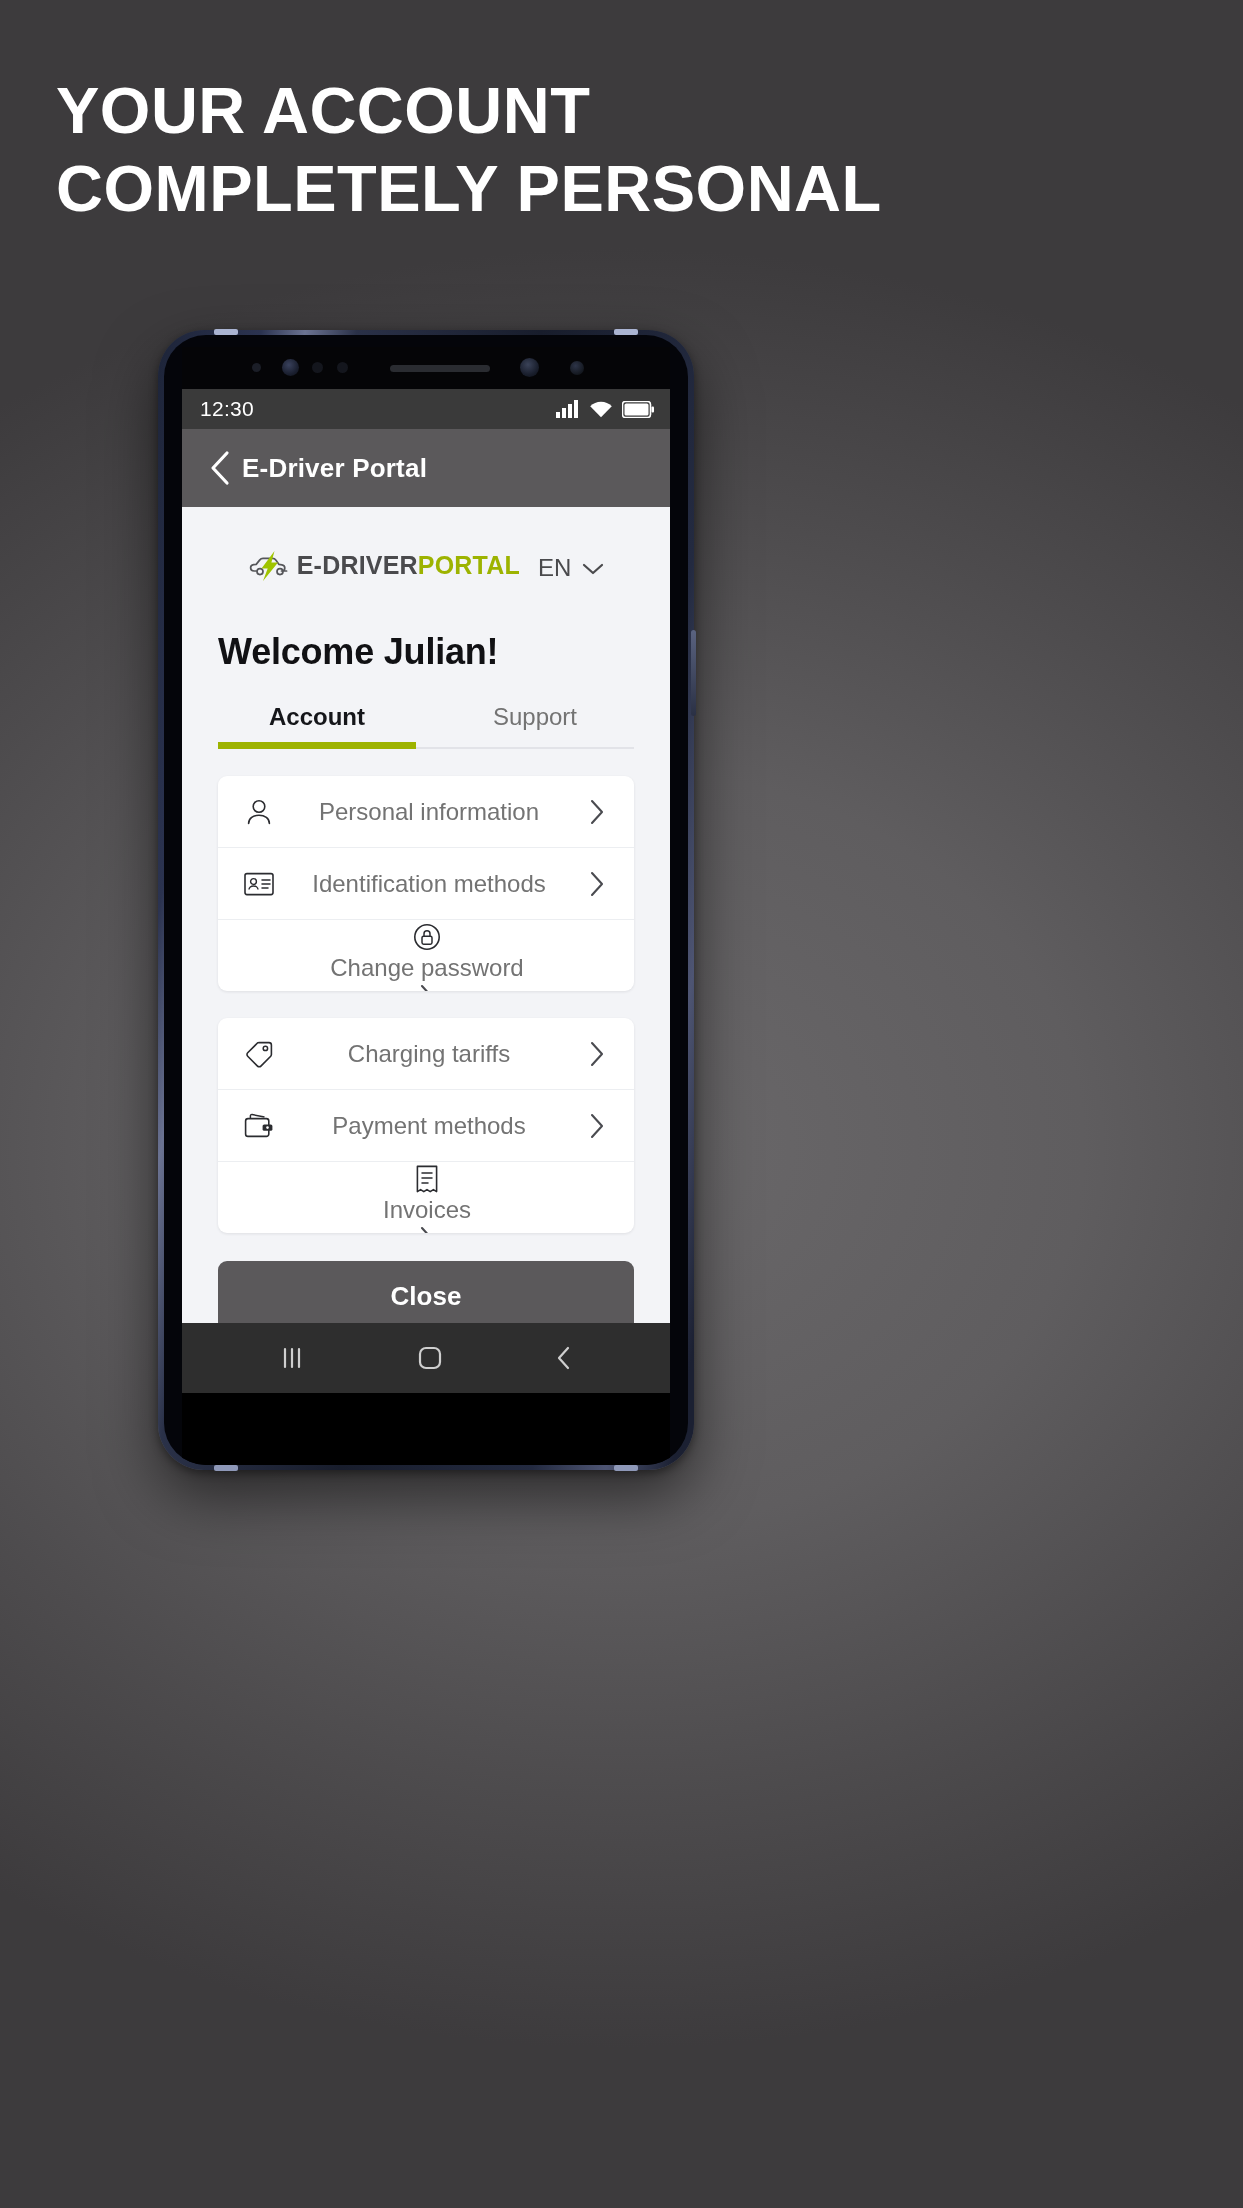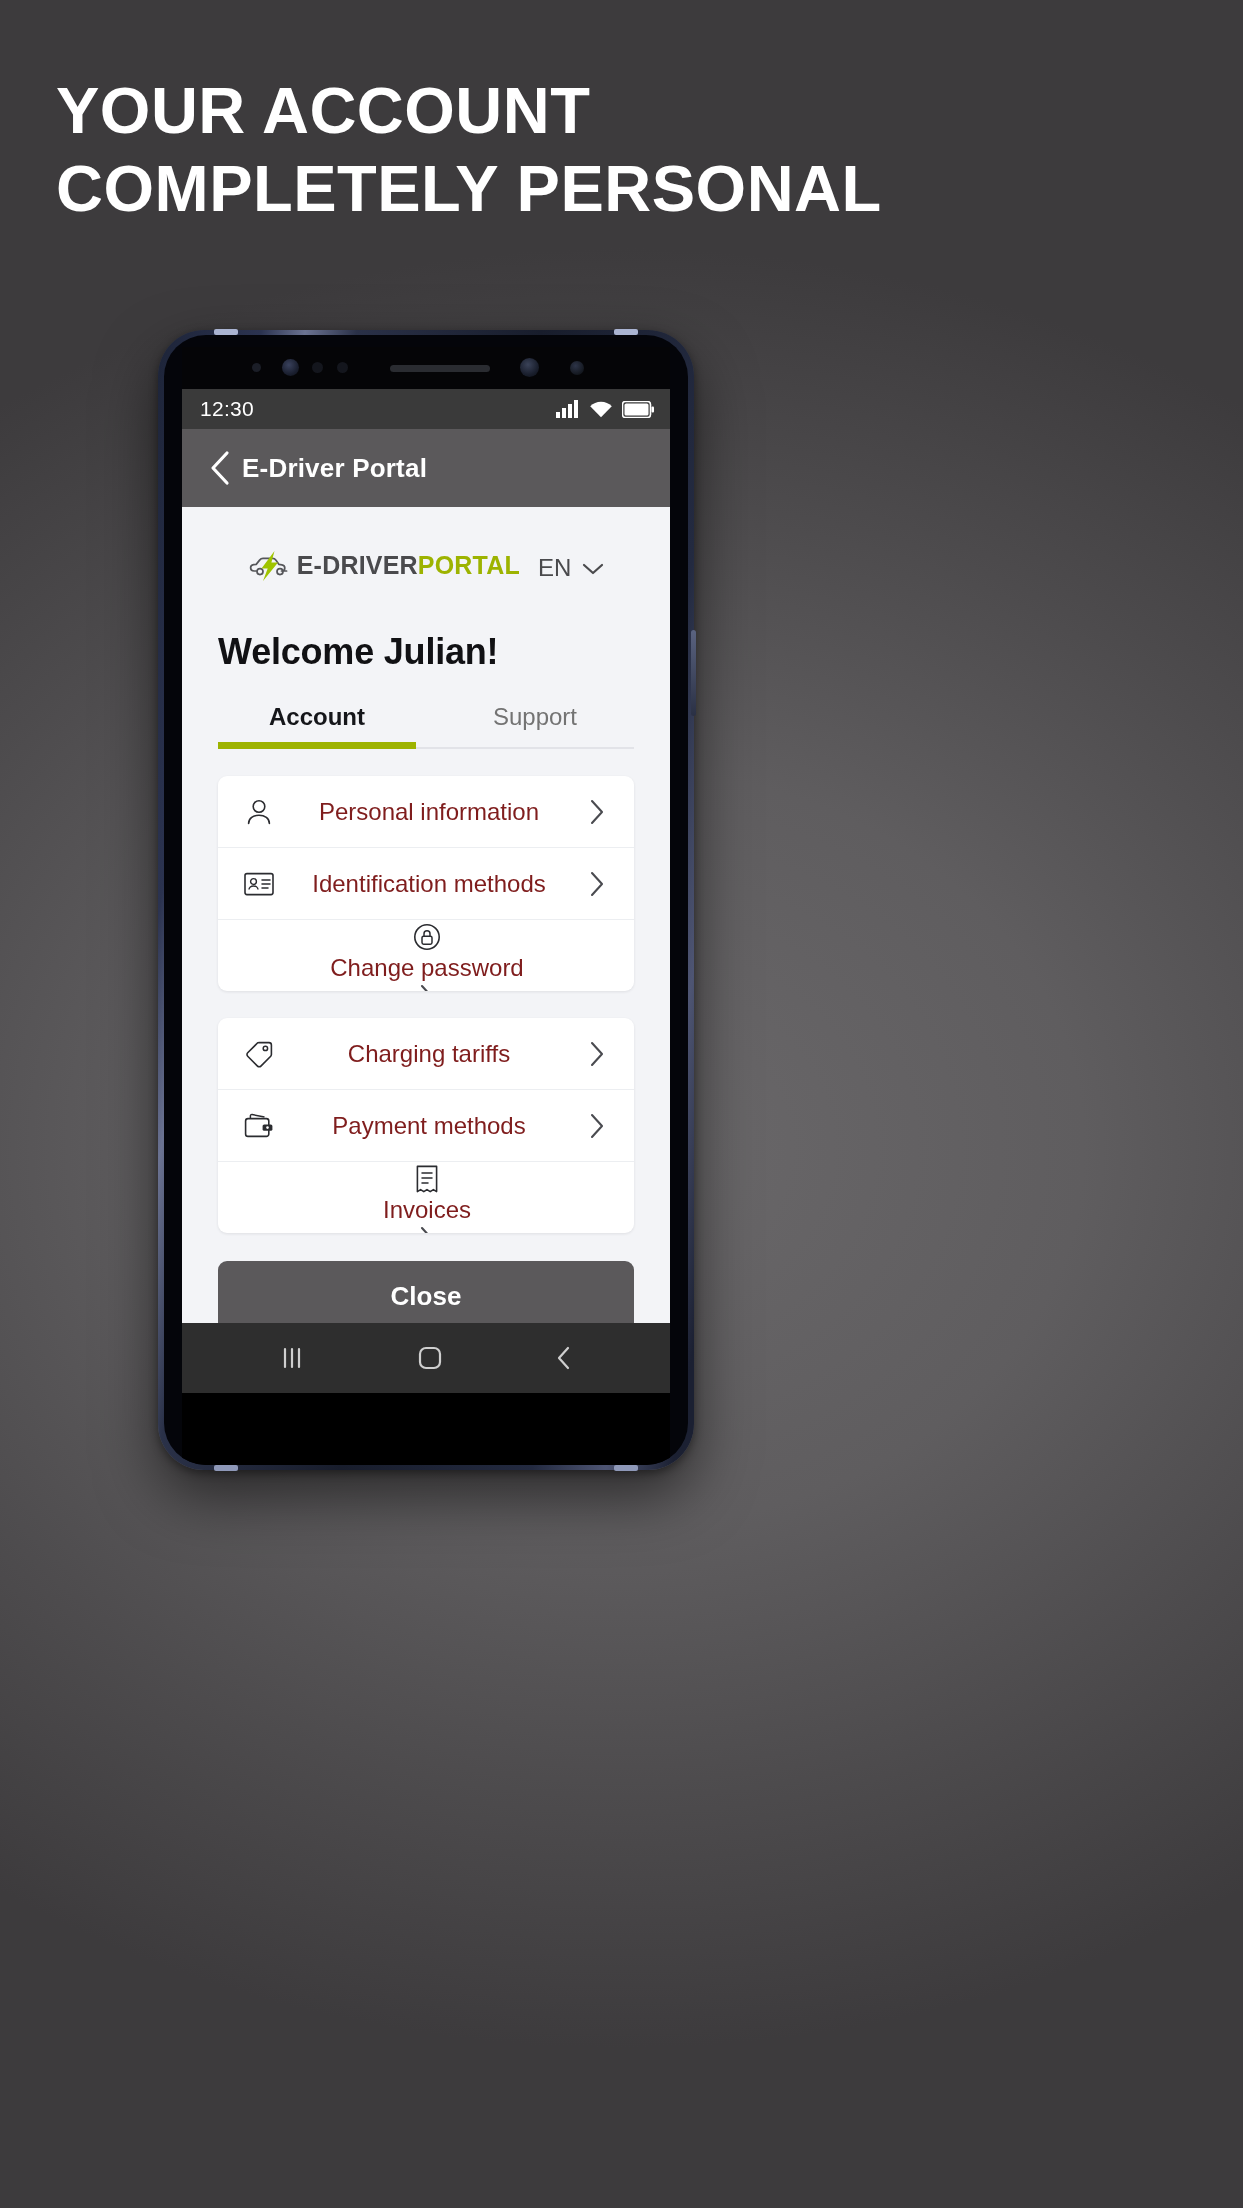--- a/index.html
+++ b/index.html
@@ -206,21 +206,21 @@
   .row:last-child { border-bottom: none; flex-direction: column; }
   .row-icon {
     width: 34px; flex: 0 0 34px;
     display:flex; align-items:center; justify-content:center;
     color: #2b2c30;
   }
   .row-label {
     flex: 1 1 auto;
     text-align: center;
     font-size: 24px;
-    color: #7f1d1d;
+    color: #737373;
     padding: 0 6px;
   }
   .row-arrow {
     width: 30px; flex: 0 0 30px;
     display:flex; align-items:center; justify-content:center;
     color: #4a4b50;
   }
 
   .closebtn {
     margin: 28px 36px 0 36px;

